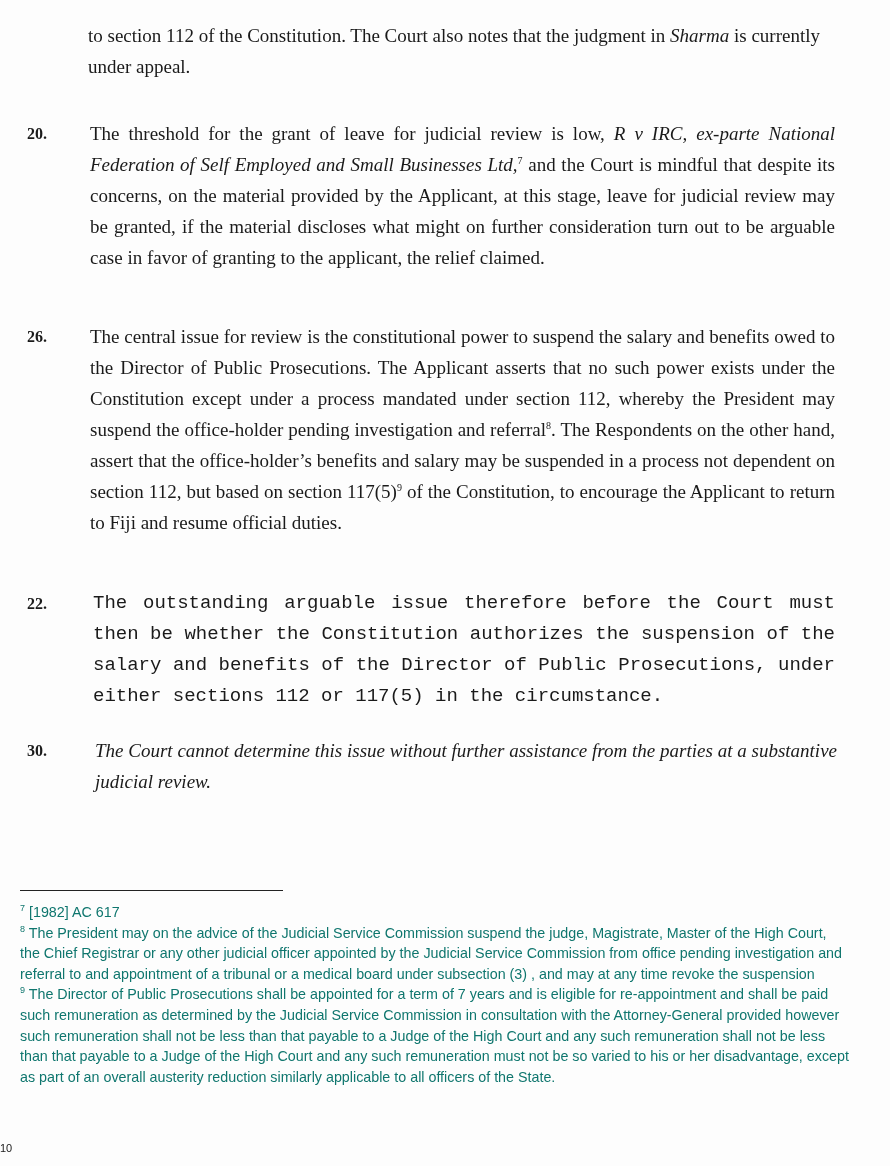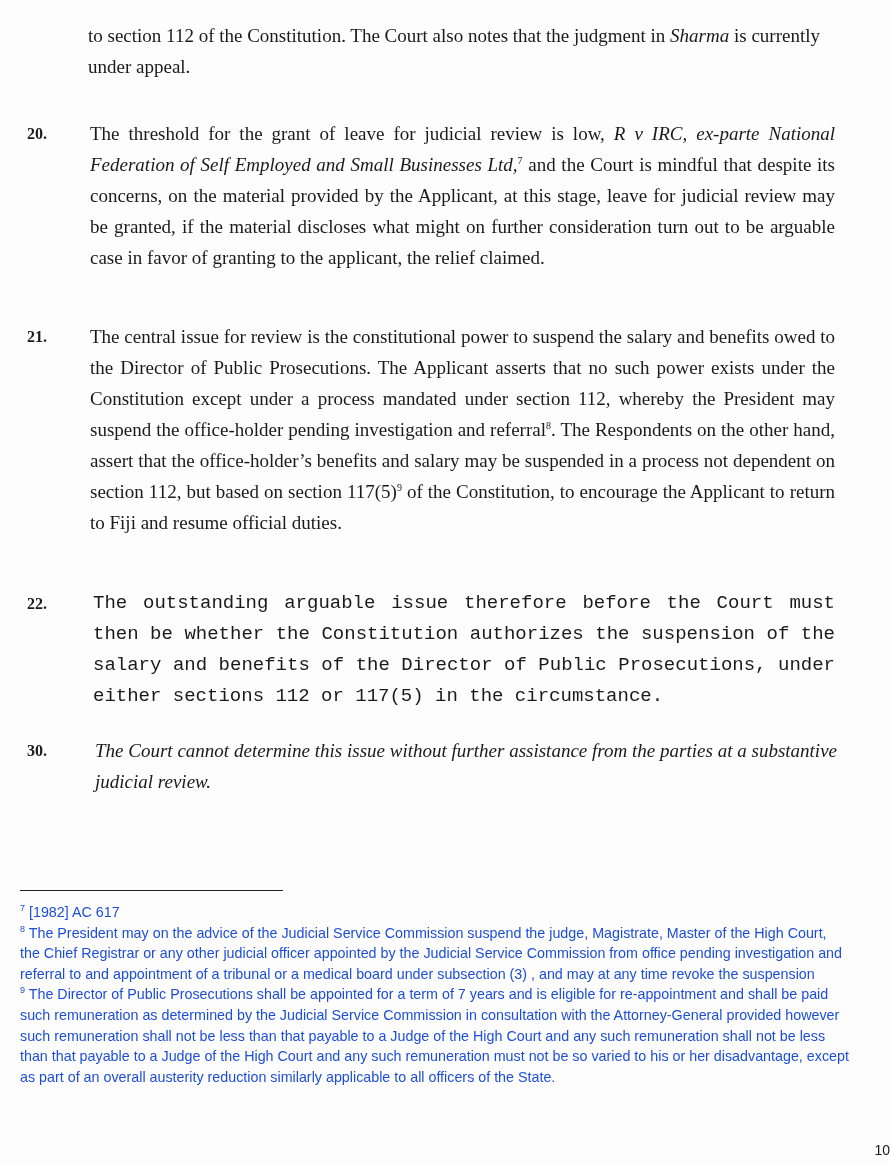--- a/index.html
+++ b/index.html
@@ -25,44 +25,44 @@
   }
   .ptext i { font-style: italic; }
   sup { font-size: 10px; line-height: 0; vertical-align: super; }
   .rule {
     position: absolute; left: 20px; top: 874px; width: 263px; height: 0;
     border-top: 1px solid #222;
   }
   .footnotes {
     position: absolute; left: 20px; top: 886px; width: 830px;
     font-family: "Liberation Sans", "DejaVu Sans", sans-serif;
-    font-size: 14.3px; line-height: 20.6px; color: #1d4ed8;
+    font-size: 14.3px; line-height: 20.6px; color: #0f766e;
   }
   .fn sup { font-size: 9px; }
   .pagenum {
     position: absolute; left: 0; width: 890px; top: 1126px;
-    text-align: right;
+    text-align: left;
     font-family: "Liberation Sans", "DejaVu Sans", sans-serif;
-    font-size: 14px;
+    font-size: 11px;
   }
 </style>
 </head>
 <body>
 
 <div class="page">
 
   <div class="cont"><span>to section 112 of the Constitution. The Court also notes that the judgment in </span><i>Sharma</i><span> is currently under appeal.</span></div>
 
   <div class="para" style="top:98px;">
     <div class="pnum" style="top:4px;">20.</div>
     <div class="ptext" style="top:4px;"><span>The threshold for the grant of leave for judicial review  is low, </span><i>R v IRC, ex-parte National Federation of Self Employed and Small Businesses Ltd,</i><sup>7</sup><span> and the Court is mindful that despite its concerns, on the material provided by the Applicant, at this stage, leave for judicial review may be granted, if the material discloses what might on further consideration turn out to be arguable case in favor of granting to the applicant, the relief claimed.</span></div>
   </div>
 
   <div class="para" style="top:305px;">
-    <div class="pnum">21.</div>
+    <div class="pnum">26.</div>
     <div class="ptext" style="top:0;"><span>The central issue for review is the constitutional power to suspend the salary and benefits owed to the Director of Public Prosecutions.  The Applicant asserts that no such power exists under the Constitution except under a process mandated under section 112, whereby the President may suspend the office-holder pending investigation and referral</span><sup>8</sup><span>. The Respondents on the other hand, assert that the office-holder’s benefits and salary may be suspended in a process not dependent on section 112, but based on section 117(5)</span><sup>9</sup><span> of the Constitution, to encourage the Applicant to return to Fiji and resume official duties.</span></div>
   </div>
 
   <div class="para" style="top:572px;">
     <div class="pnum">22.</div>
     <div class="ptext" style="top:0; left:93px; width:742px;font-family:Liberation Mono, monospace;">The outstanding arguable issue therefore before the Court must then be whether the Constitution authorizes the suspension of the salary and benefits of the Director of Public Prosecutions, under either sections 112 or 117(5) in the circumstance.</div>
   </div>
 
   <div class="para" style="top:719px;">
     <div class="pnum">30.</div>

